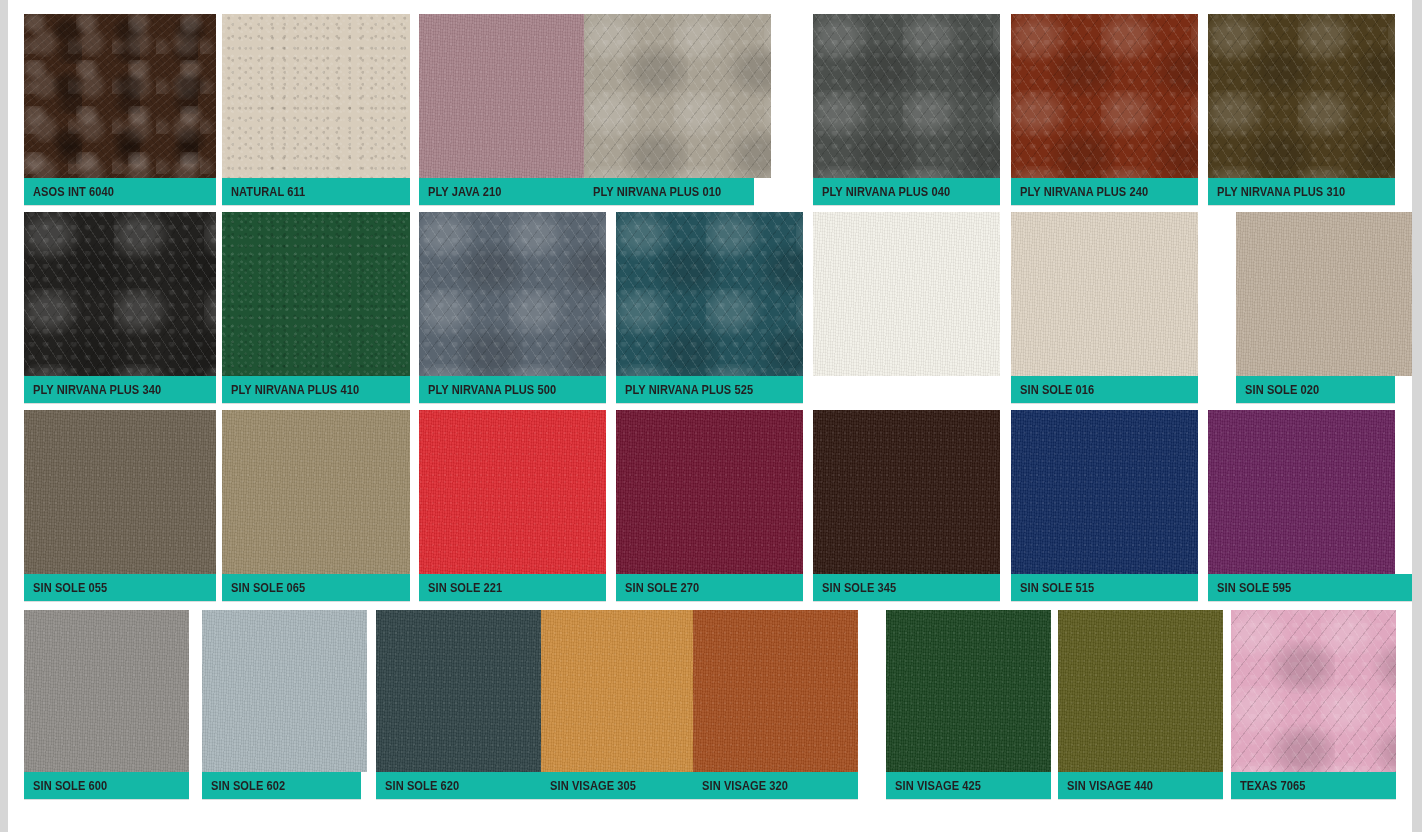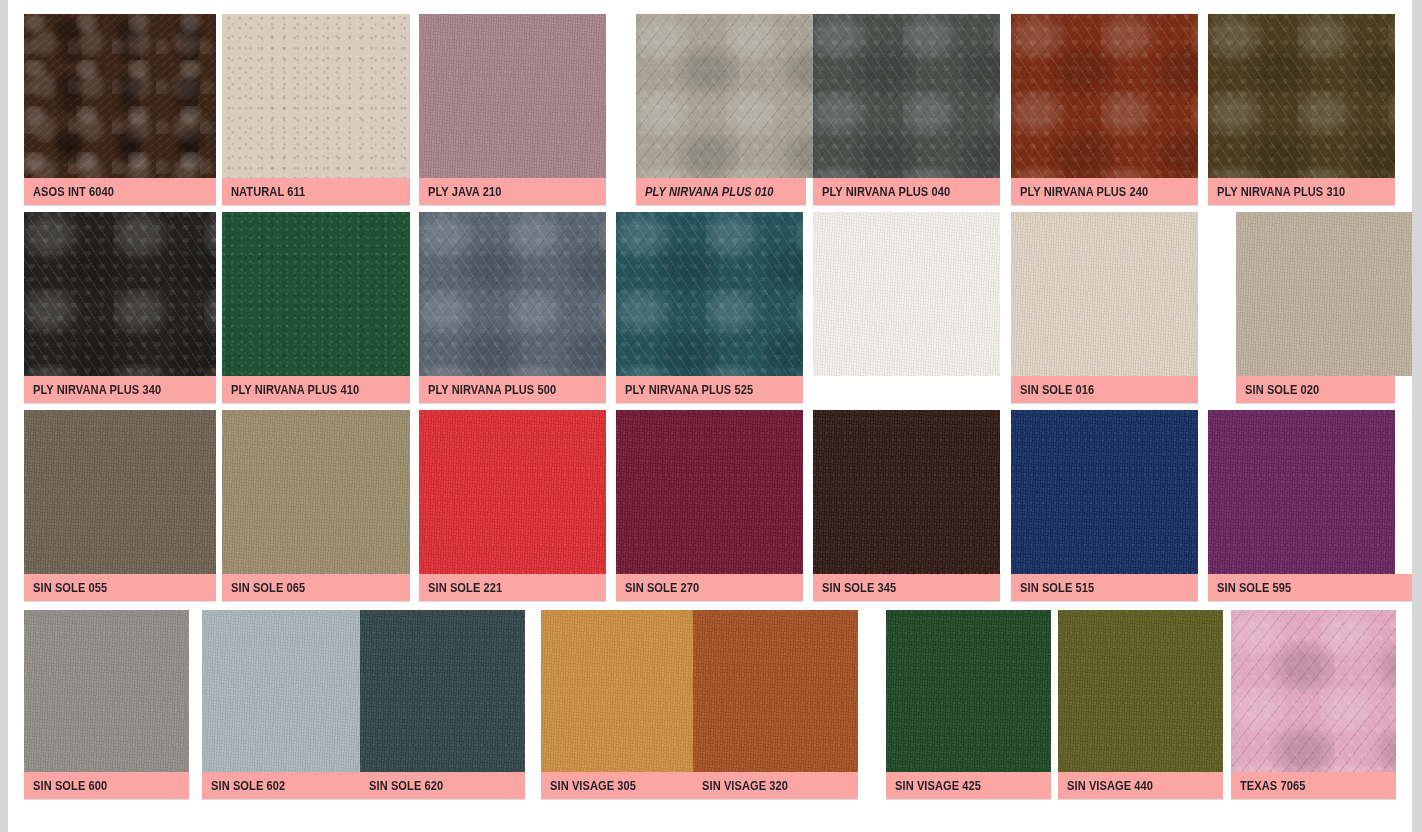--- a/index.html
+++ b/index.html
@@ -88,21 +88,21 @@
     background-image:
       repeating-linear-gradient(57deg, rgba(255,255,255,0.10) 0 1px, transparent 1px 9px),
       repeating-linear-gradient(-52deg, rgba(0,0,0,0.12) 0 1px, transparent 1px 11px),
       radial-gradient(ellipse at 28% 30%, rgba(255,255,255,0.16) 0 14px, transparent 34px),
       radial-gradient(ellipse at 70% 68%, rgba(0,0,0,0.14) 0 16px, transparent 38px),
       radial-gradient(circle at 55% 15%, rgba(255,255,255,0.09) 0 2px, transparent 4px);
     background-size: auto, auto, 90px 76px, 104px 84px, 14px 13px;
     opacity: 0.95;
   }
   .swatch-label-wrap {
-    background: #fca5a5;
+    background: #14b8a6;
     border-bottom: 1px solid #dcdcdc;
     height: 28px;
     display: flex;
     align-items: center;
   }
   .swatch-label {
     font-family: "Liberation Sans", "DejaVu Sans", sans-serif;
     font-size: 13.5px;
     font-weight: 700;
     letter-spacing: 0.1px;
@@ -149,21 +149,21 @@
             <div class="swatch-label-wrap">
               <span class="swatch-label">NATURAL 611</span>
             </div>
           </div>
           <div class="swatch-card" style="position: absolute; left: 411px; top: 0px; width: 187px;">
             <div class="swatch-img grain-fine" style="width: 187px; height: 164px; background: rgb(166, 129, 137);"></div>
             <div class="swatch-label-wrap">
               <span class="swatch-label">PLY JAVA 210</span>
             </div>
           </div>
-          <div class="swatch-card" style="position: absolute; left: 628px; top: 0px; width: 170px; font-style: italic;">
+          <div class="swatch-card" style="position: absolute; left: 576px; top: 0px; width: 170px;">
             <div class="swatch-img grain-crinkle" style="width: 187px; height: 164px; background: rgb(169, 162, 148);"></div>
             <div class="swatch-label-wrap">
               <span class="swatch-label">PLY NIRVANA PLUS 010</span>
             </div>
           </div>
           <div class="swatch-card" style="position: absolute; left: 805px; top: 0px; width: 187px;">
             <div class="swatch-img grain-crinkle" style="width: 187px; height: 164px; background: rgb(75, 79, 76);"></div>
             <div class="swatch-label-wrap">
               <span class="swatch-label">PLY NIRVANA PLUS 040</span>
             </div>
@@ -272,21 +272,21 @@
             <div class="swatch-label-wrap">
               <span class="swatch-label">SIN SOLE 600</span>
             </div>
           </div>
           <div class="swatch-card" style="position: absolute; left: 188px; top: 0px; width: 165px; padding-left: 6px;">
             <div class="swatch-img grain-fine" style="width: 165px; height: 162px; background: rgb(168, 181, 186);"></div>
             <div class="swatch-label-wrap">
               <span class="swatch-label">SIN SOLE 602</span>
             </div>
           </div>
-          <div class="swatch-card" style="position: absolute; left: 352px; top: 0px; width: 165px;">
+          <div class="swatch-card" style="position: absolute; left: 368px; top: 0px; width: 165px;">
             <div class="swatch-img grain-fine" style="width: 165px; height: 162px; background: rgb(47, 67, 70);"></div>
             <div class="swatch-label-wrap">
               <span class="swatch-label">SIN SOLE 620</span>
             </div>
           </div>
           <div class="swatch-card" style="position: absolute; left: 533px; top: 0px; width: 165px;">
             <div class="swatch-img grain-fine" style="width: 165px; height: 162px; background: rgb(204, 140, 62);"></div>
             <div class="swatch-label-wrap">
               <span class="swatch-label">SIN VISAGE 305</span>
             </div>

